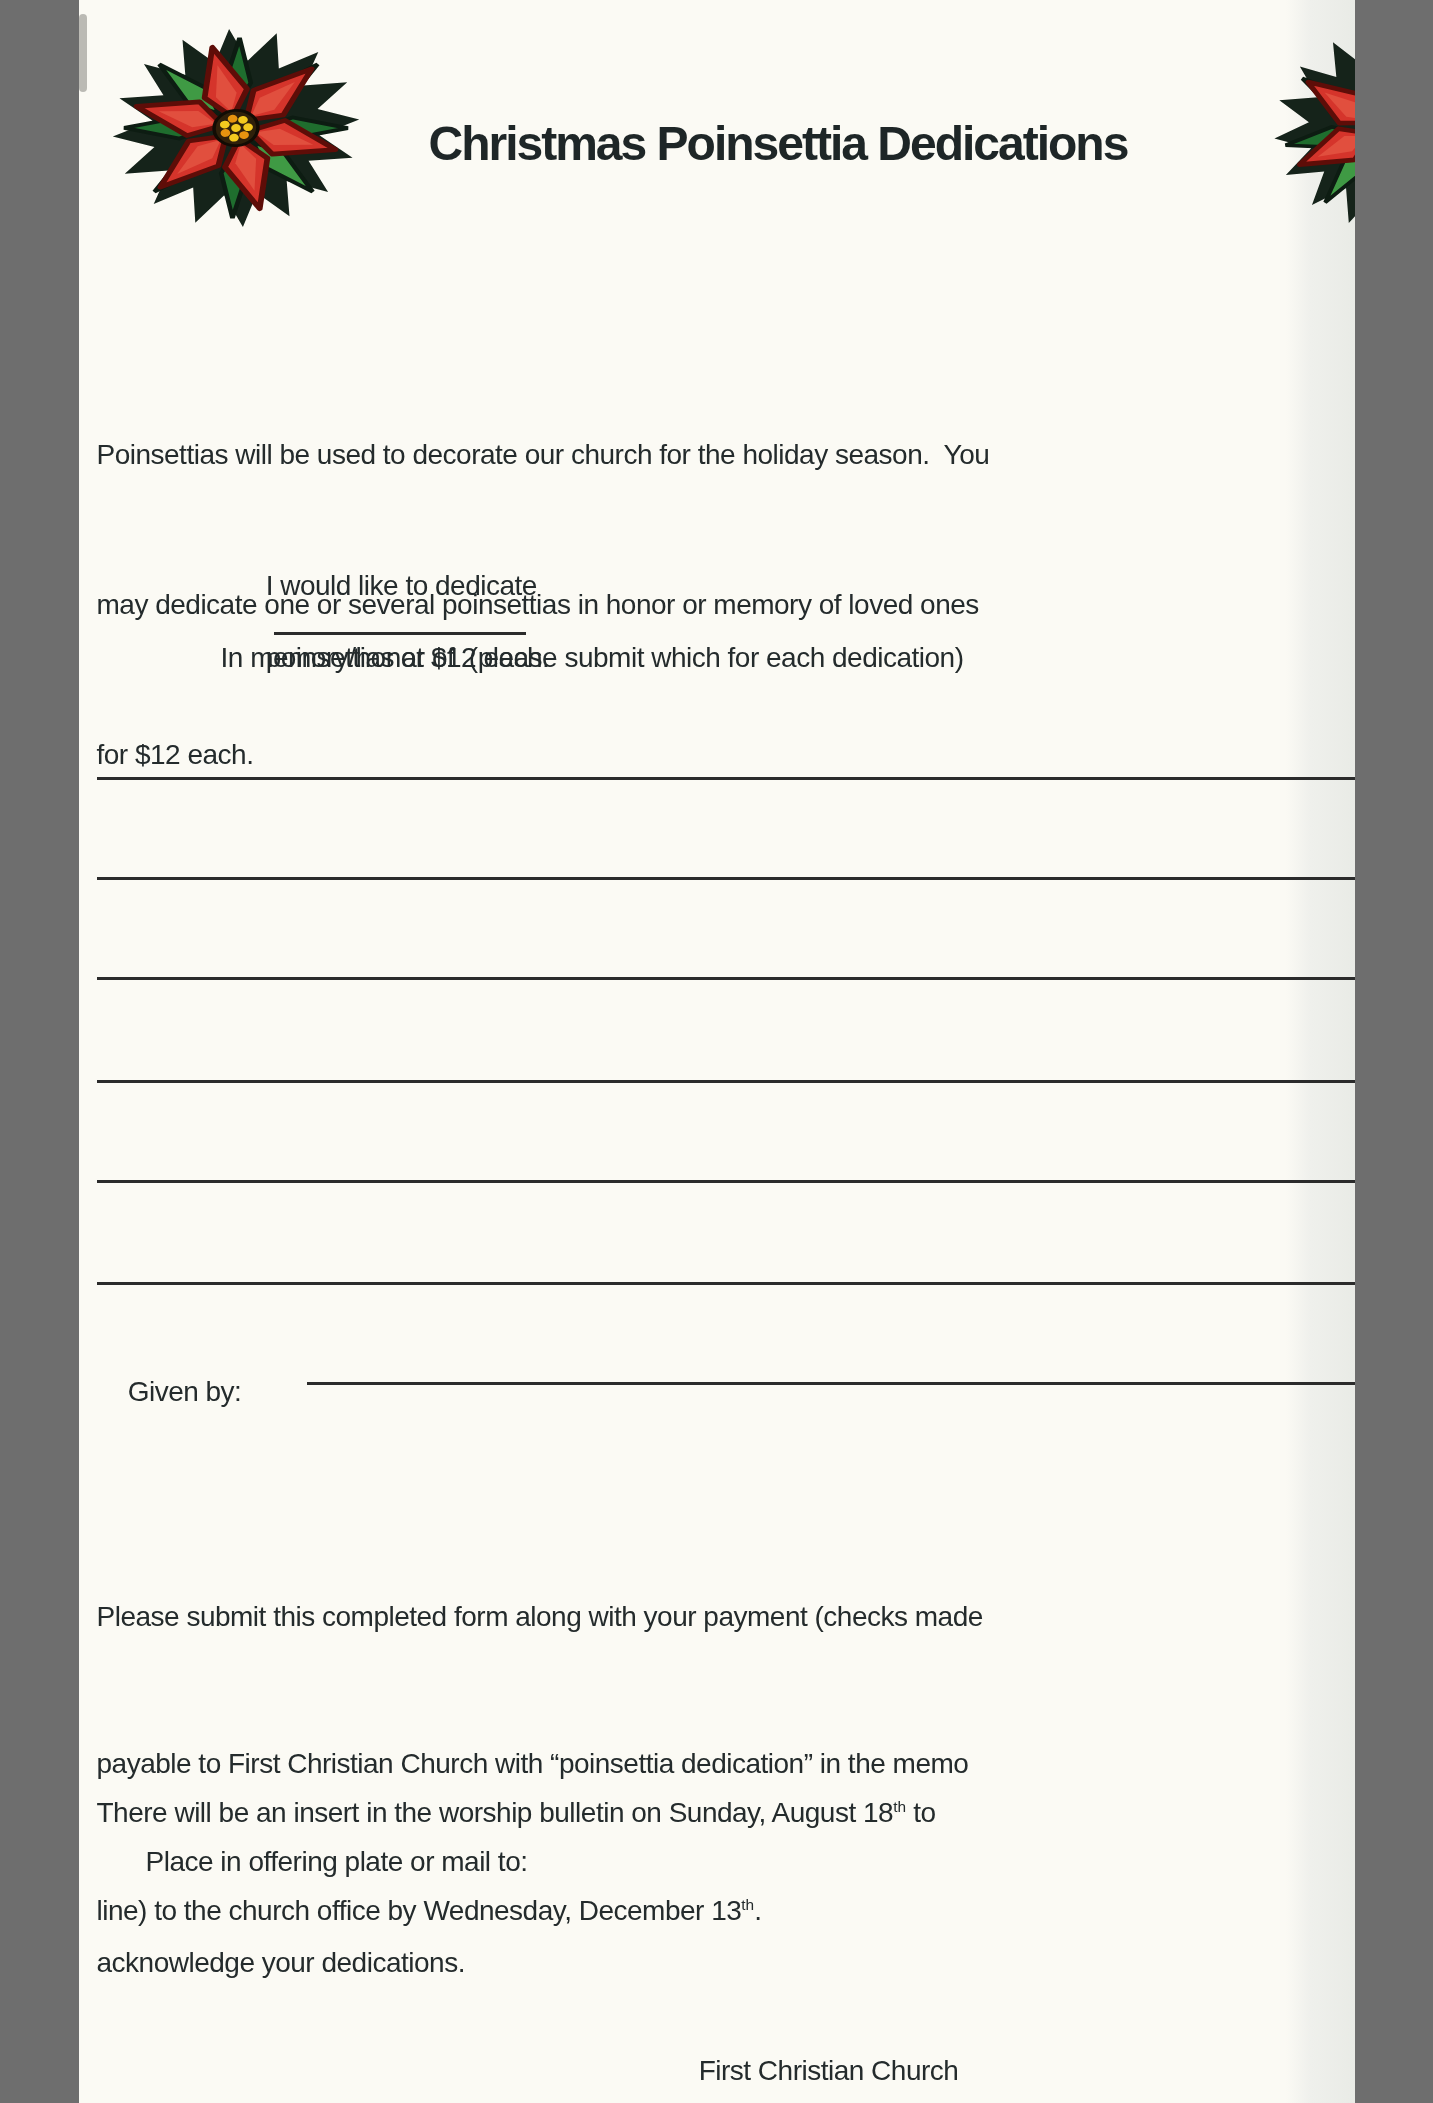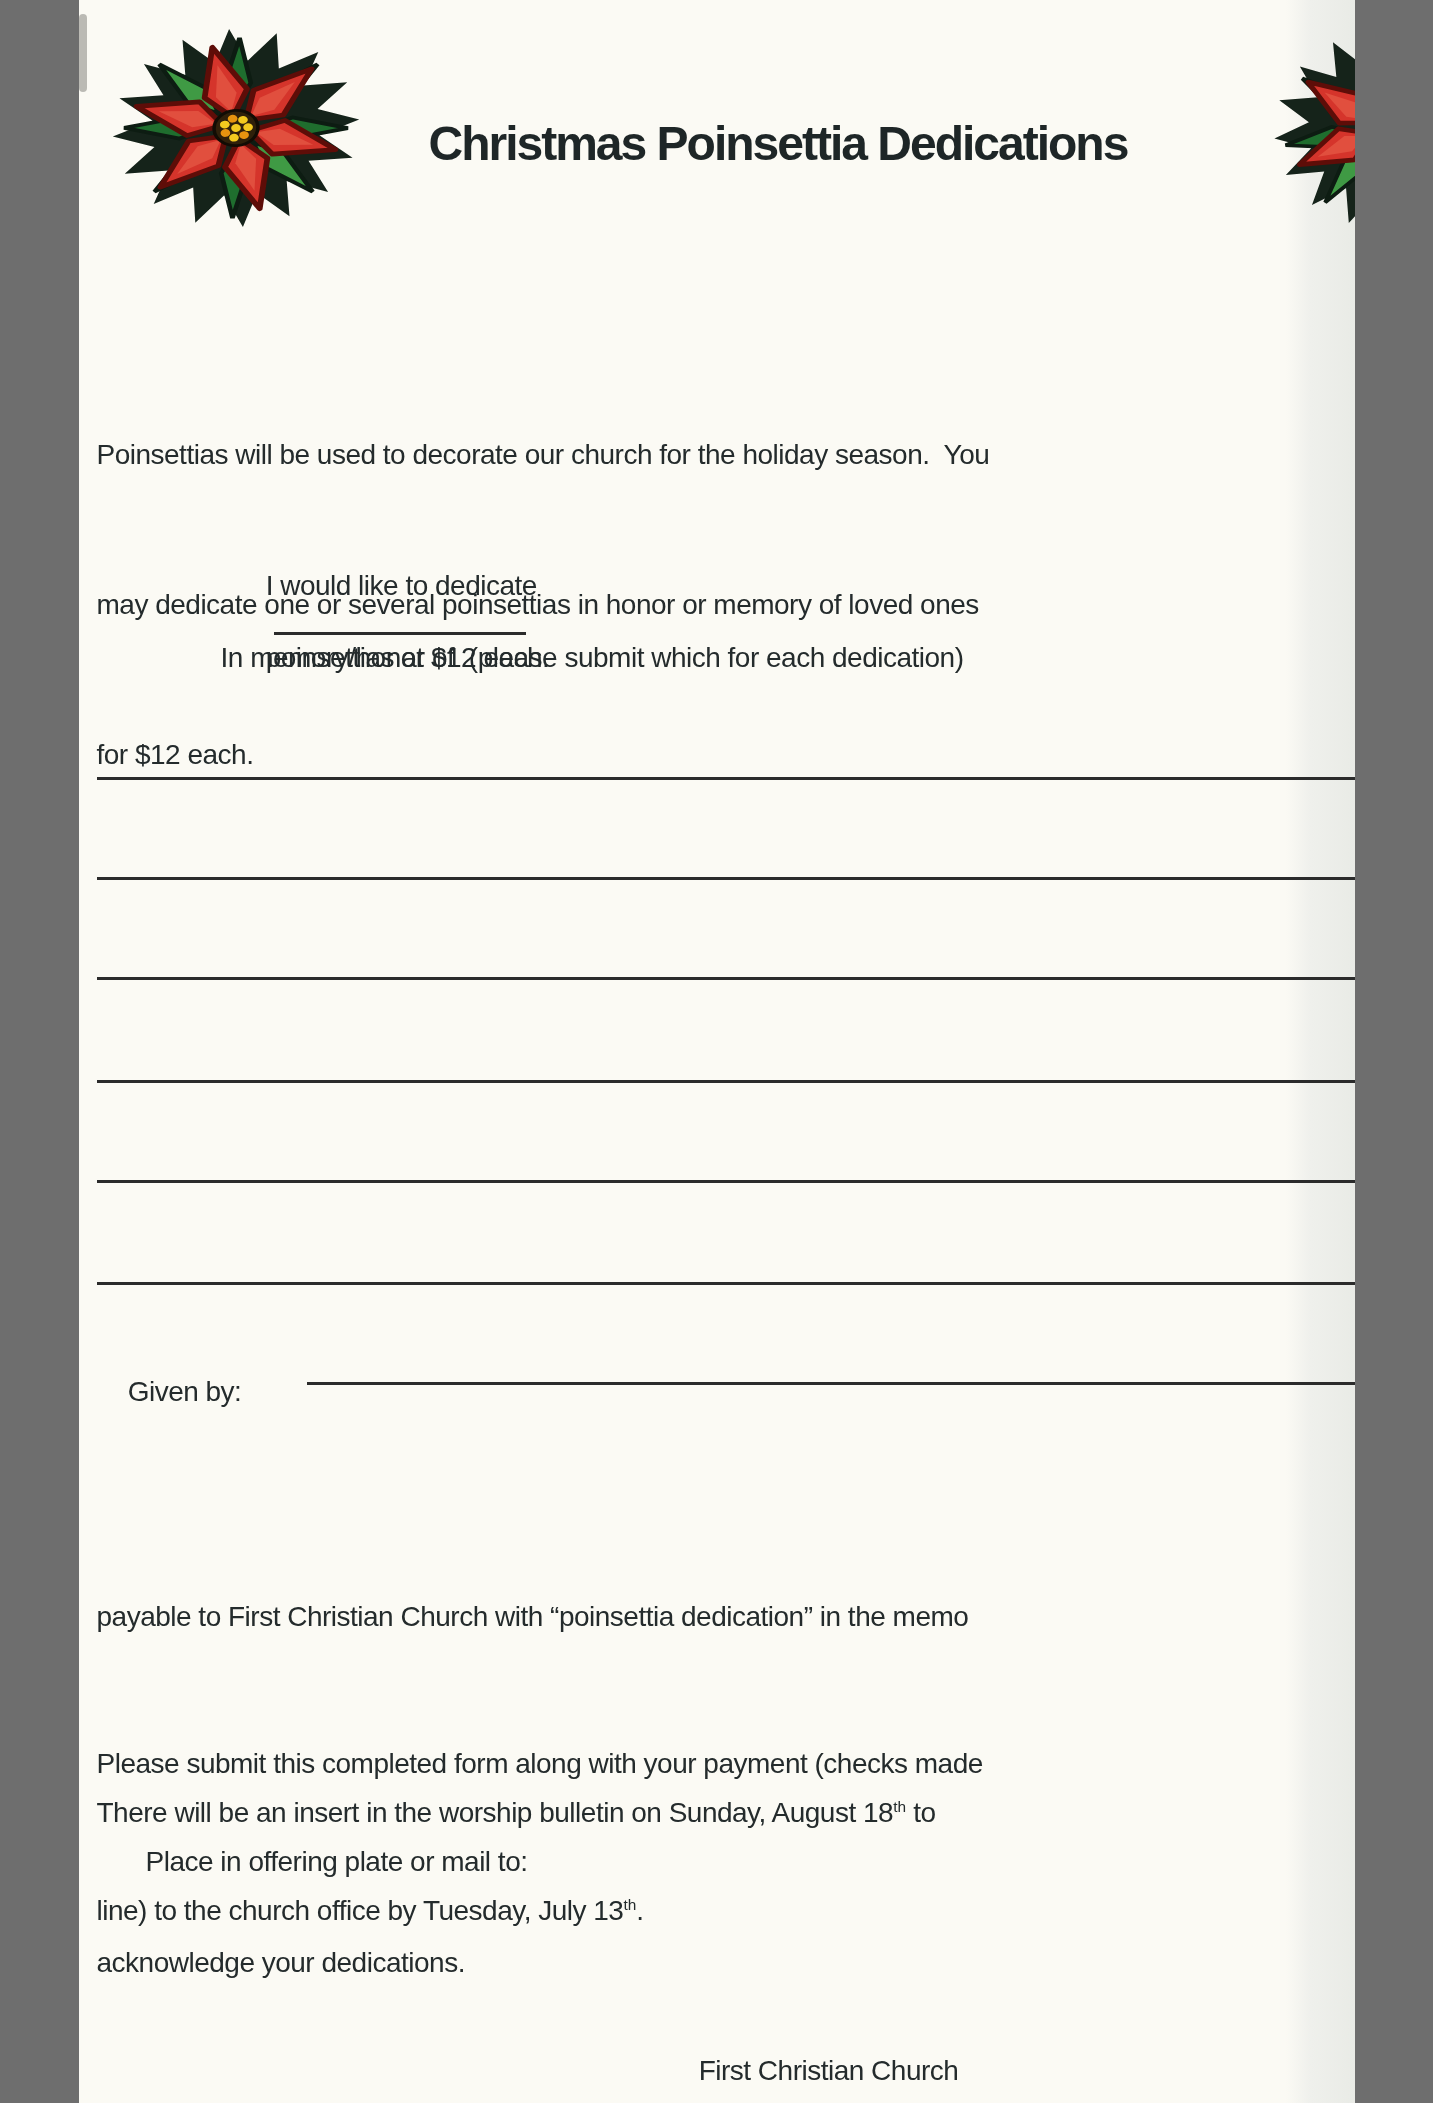--- a/index.html
+++ b/index.html
@@ -147,23 +147,23 @@
   <div class="dline dl4"></div>
   <div class="dline dl5"></div>
   <div class="dline dl6"></div>
 
   <div class="bodytext givenby">
     <span>Given by:</span>
     <span class="blank-long"></span>
   </div>
 
   <div class="bodytext submit">
+    <div>Please submit this completed form along with your payment (checks made</div>
     <div>payable to First Christian Church with “poinsettia dedication” in the memo</div>
-    <div>Please submit this completed form along with your payment (checks made</div>
-    <div><span>line) to the church office by Tuesday, July 13</span><sup>th</sup><span>.</span></div>
+    <div><span>line) to the church office by Wednesday, December 13</span><sup>th</sup><span>.</span></div>
   </div>
 
   <div class="bodytext insert">
     <div><span>There will be an insert in the worship bulletin on Sunday, August 18</span><sup>th</sup><span> to</span></div>
     <div>acknowledge your dedications.</div>
   </div>
 
   <div class="bodytext mailhead">Place in offering plate or mail to:</div>
 
   <div class="bodytext address">

